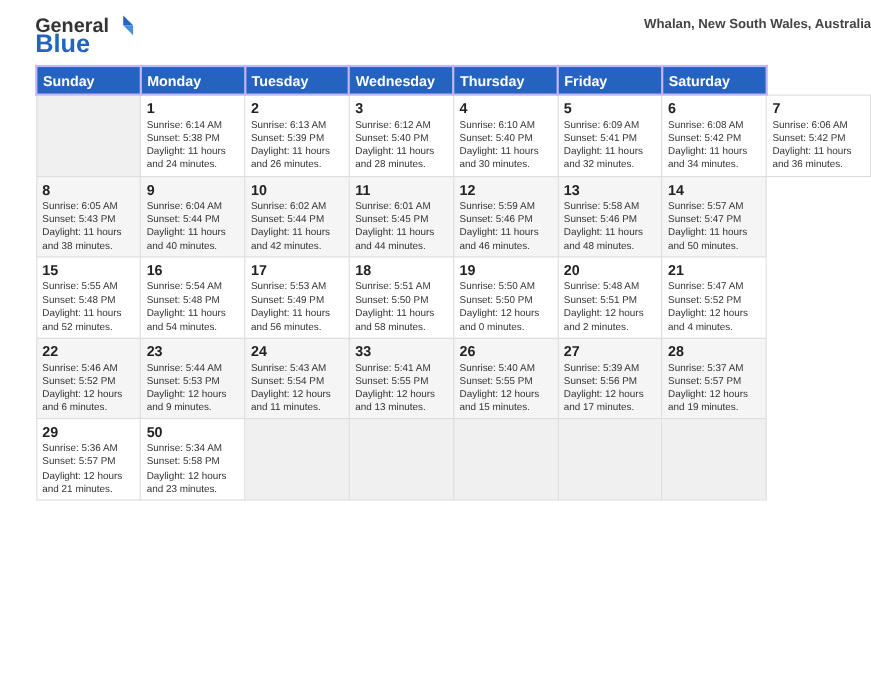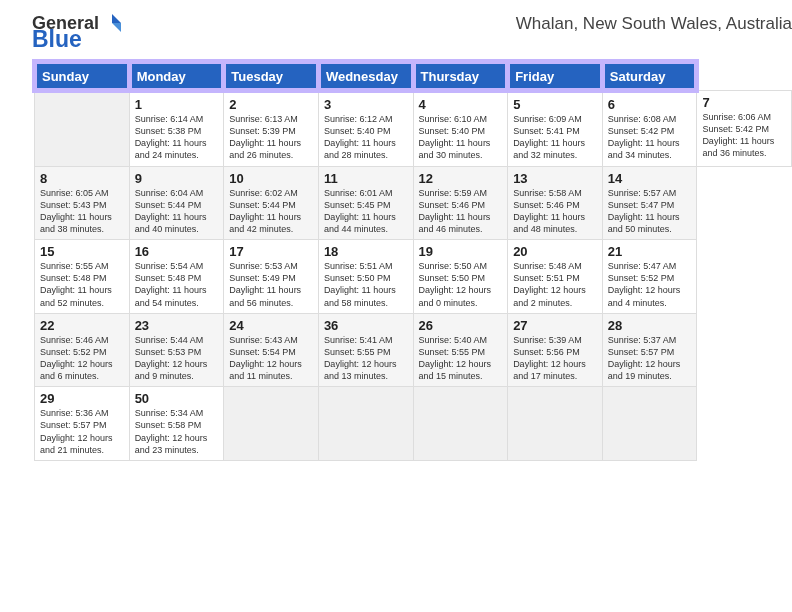--- a/index.html
+++ b/index.html
@@ -51,38 +51,39 @@
     .title-area {
       text-align: right;
     }
     .month-title {
       font-size: 32px;
       font-weight: normal;
       color: #222;
       line-height: 1.1;
     }
     .location-title {
-      font-size: 17px;
+      font-size: 12px;
       color: #444;
       margin-top: 2px;
+      font-weight: bold;
     }
     .calendar-table {
       width: 100%;
       border-collapse: collapse;
       margin-top: 6px;
       table-layout: fixed;
     }
     .calendar-table th {
       background: #2563c0;
       color: #fff;
       text-align: left;
       padding: 5px 5px 4px 5px;
       font-size: 13px;
       font-weight: bold;
-      border: 5px solid #c4b5fd;
+      border: 2px solid #c4b5fd;
     }
     .calendar-table td {
       vertical-align: top;
       padding: 4px 4px 4px 5px;
       font-size: 9.5px;
       color: #333;
       border: 1px solid #ddd;
       height: 72px;
       background: #fff;
     }
@@ -191,21 +192,21 @@
           <td><span class="day-number">21</span>
 <span class="day-content">Sunrise: 5:47 AM<br>Sunset: 5:52 PM<br>Daylight: 12 hours and 4 minutes.</span></td>
         </tr>
         <tr>
           <td><span class="day-number">22</span>
 <span class="day-content">Sunrise: 5:46 AM<br>Sunset: 5:52 PM<br>Daylight: 12 hours and 6 minutes.</span></td>
           <td><span class="day-number">23</span>
 <span class="day-content">Sunrise: 5:44 AM<br>Sunset: 5:53 PM<br>Daylight: 12 hours and 9 minutes.</span></td>
           <td><span class="day-number">24</span>
 <span class="day-content">Sunrise: 5:43 AM<br>Sunset: 5:54 PM<br>Daylight: 12 hours and 11 minutes.</span></td>
-          <td><span class="day-number">36</span>
+          <td><span class="day-number">33</span>
 <span class="day-content">Sunrise: 5:41 AM<br>Sunset: 5:55 PM<br>Daylight: 12 hours and 13 minutes.</span></td>
           <td><span class="day-number">26</span>
 <span class="day-content">Sunrise: 5:40 AM<br>Sunset: 5:55 PM<br>Daylight: 12 hours and 15 minutes.</span></td>
           <td><span class="day-number">27</span>
 <span class="day-content">Sunrise: 5:39 AM<br>Sunset: 5:56 PM<br>Daylight: 12 hours and 17 minutes.</span></td>
           <td><span class="day-number">28</span>
 <span class="day-content">Sunrise: 5:37 AM<br>Sunset: 5:57 PM<br>Daylight: 12 hours and 19 minutes.</span></td>
         </tr>
         <tr class="last-row">
           <td><span class="day-number">29</span>

